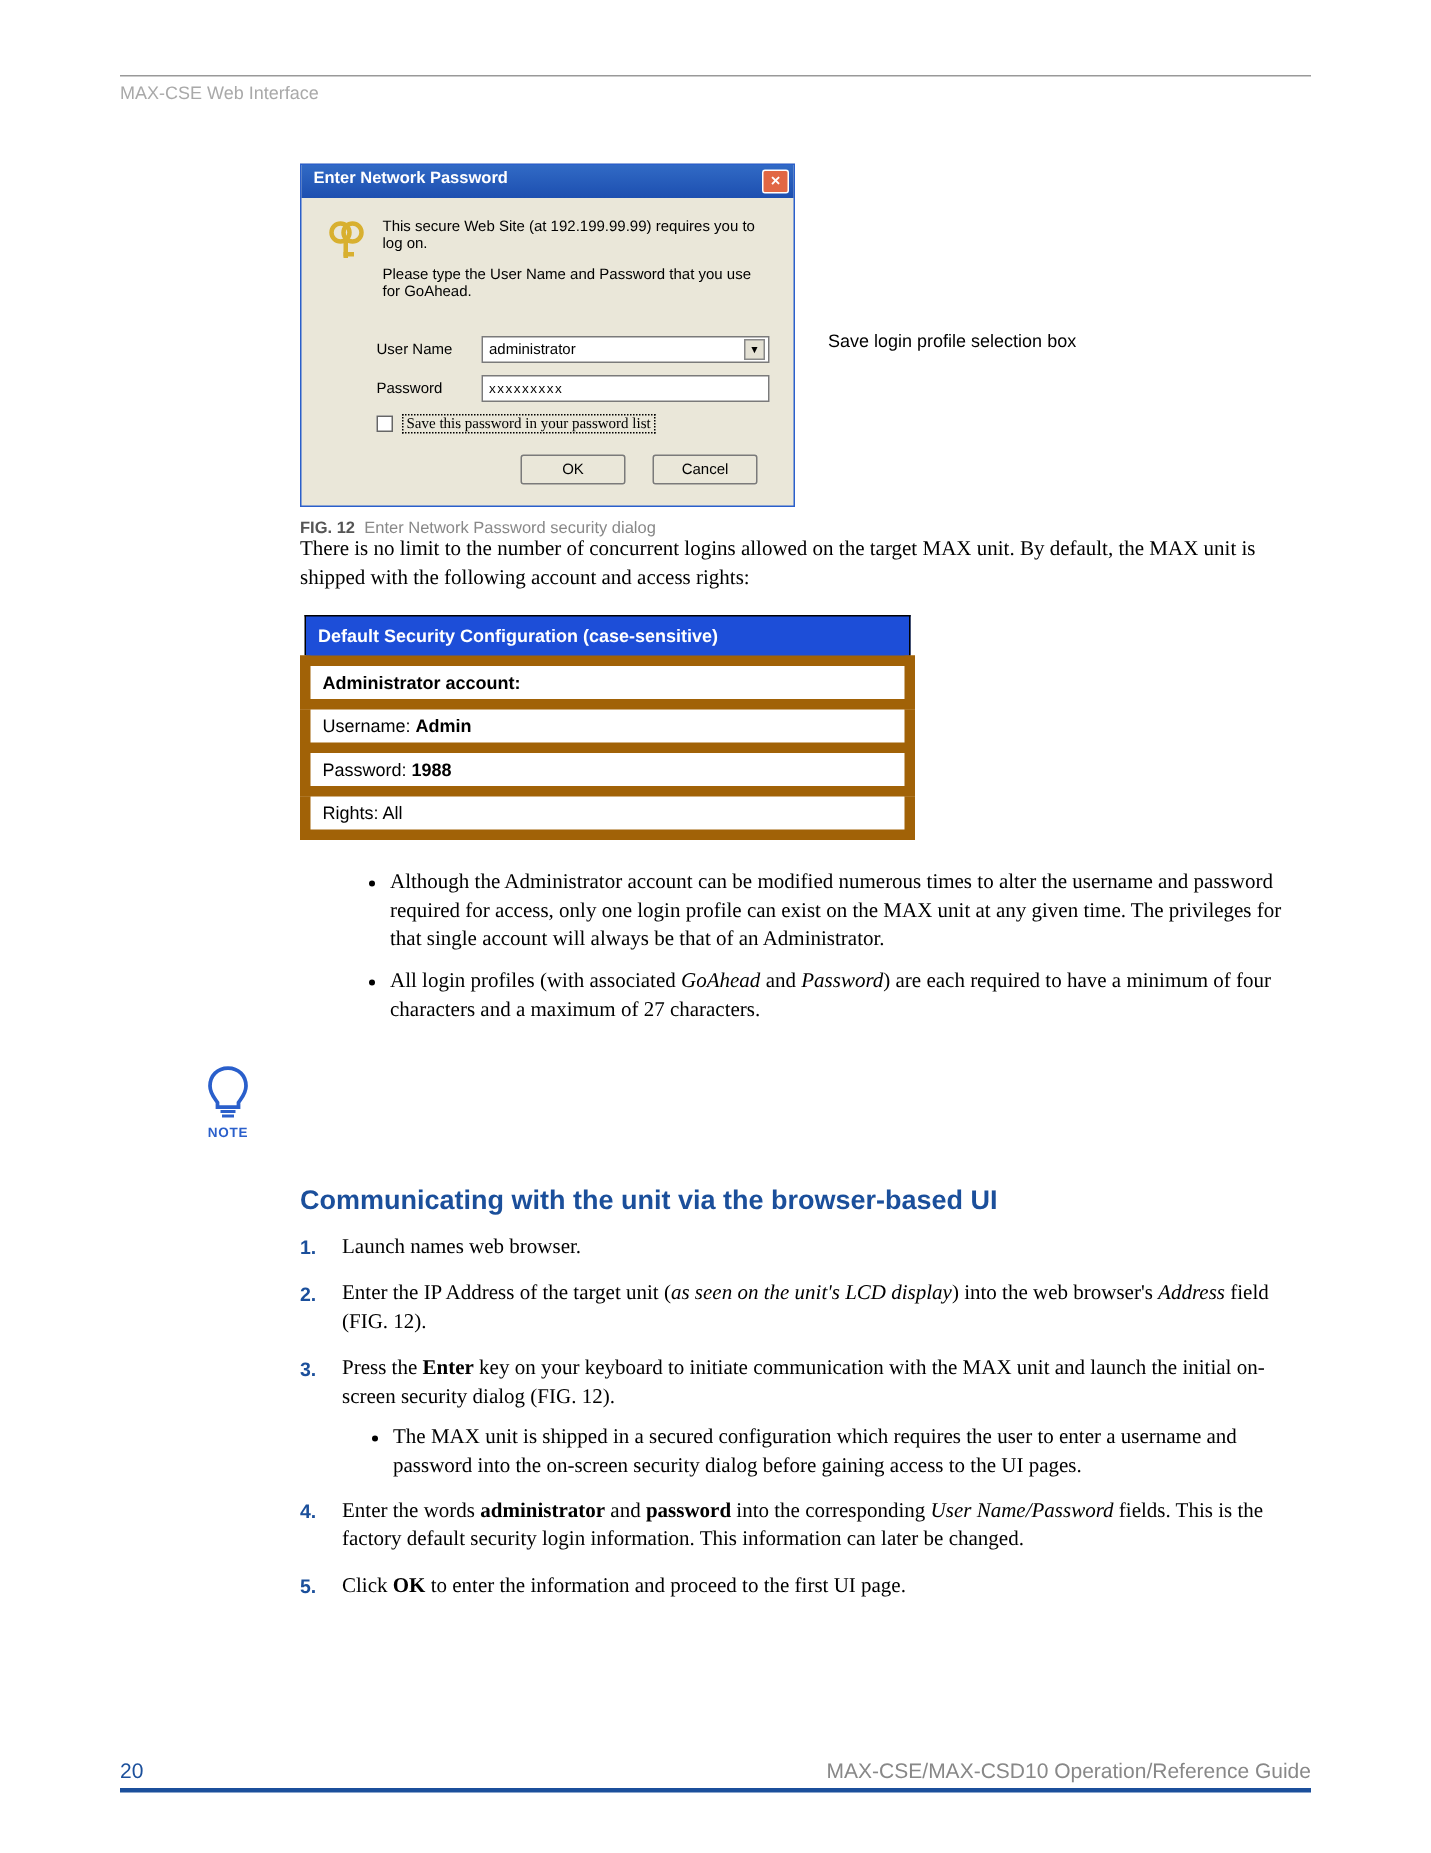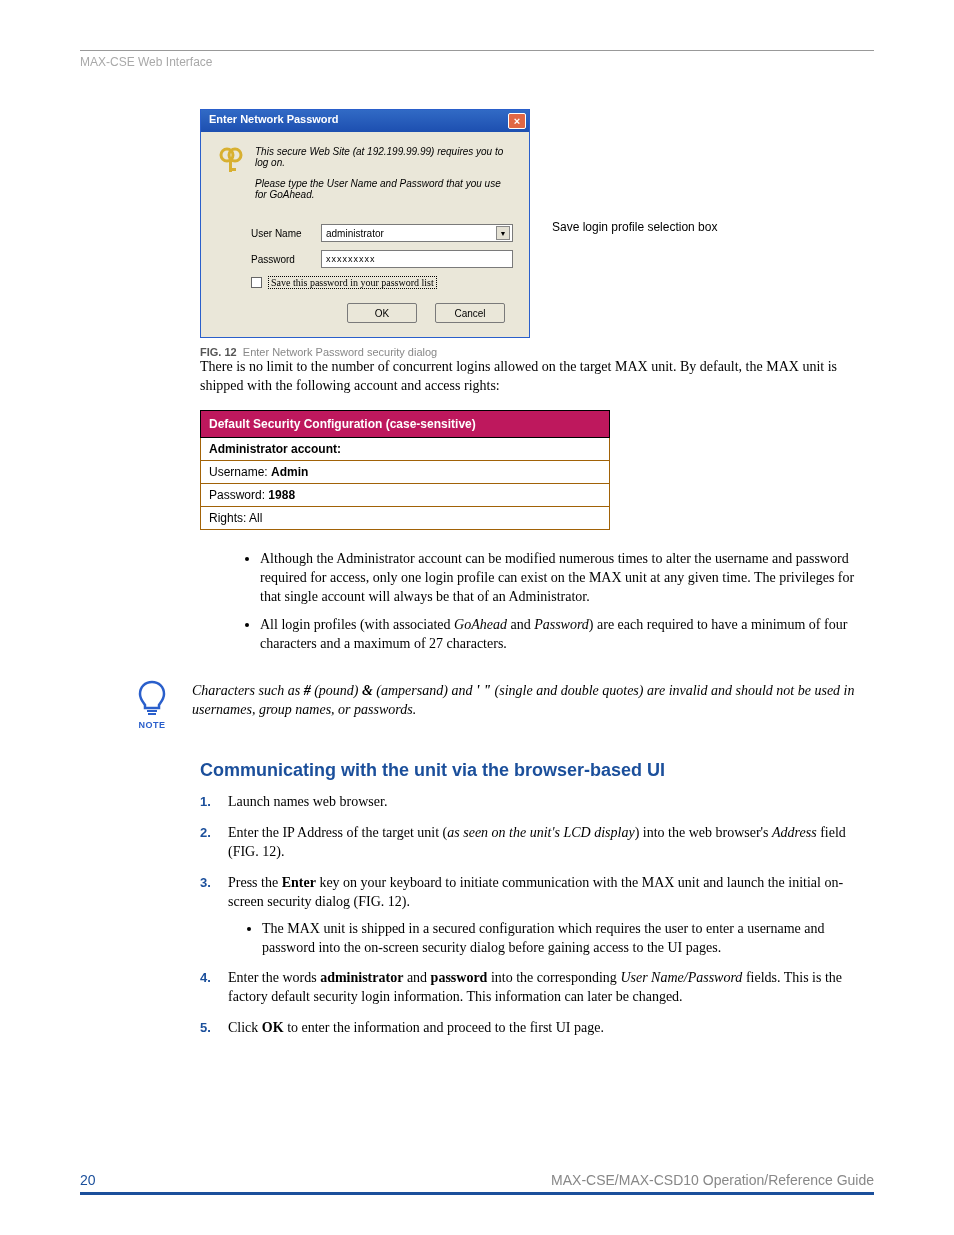--- a/index.html
+++ b/index.html
@@ -65,21 +65,20 @@
     font-weight: bold;
     font-size: 11px; line-height: 1;
   }
   .dialog-body {
     padding: 14px 16px 14px 16px;
   }
   .dlg-top {
     display: flex;
     gap: 10px;
     margin-bottom: 14px;
-    font-style: italic;
   }
   .key-icon {
     width: 28px;
     flex: 0 0 28px;
   }
   .key-icon svg { display:block; }
   .dlg-text p { margin-bottom: 10px; color: #000; }
   .field-row {
     display: flex;
     align-items: center;
@@ -156,29 +155,29 @@
     margin-bottom: 14px;
   }
   .cfg-table {
     border-collapse: collapse;
     width: 410px;
     margin-bottom: 20px;
     font-family: Arial, Helvetica, sans-serif;
     font-size: 12px;
   }
   .cfg-table th {
-    background: #be185d;
+    background: #1d4ed8;
     color: #fff;
     text-align: left;
     padding: 6px 8px;
     border: 1px solid #000;
     font-weight: bold;
   }
   .cfg-table td {
-    border: 1px solid #a16207;
+    border: 7px solid #a16207;
     padding: 4px 8px;
   }
   .cfg-table td.sub { }
   ul.bullets {
     list-style: disc;
     margin-left: 60px;
     margin-bottom: 24px;
   }
   ul.bullets li {
     margin-bottom: 10px;
@@ -353,21 +352,20 @@
 
     <div class="note-block">
       <div class="note-icon">
         <svg width="36" height="40" viewBox="0 0 36 40">
           <path d="M18 4 C11 4 6 9 6 16 C6 21 9 24 11 27 L11 30 L25 30 L25 27 C27 24 30 21 30 16 C30 9 25 4 18 4 Z" fill="none" stroke="#2a5fcb" stroke-width="2.5"></path>
           <line x1="13" y1="33" x2="23" y2="33" stroke="#2a5fcb" stroke-width="2"></line>
           <line x1="14" y1="36" x2="22" y2="36" stroke="#2a5fcb" stroke-width="2"></line>
         </svg>
         <div class="note-label">NOTE</div>
       </div>
-      <div class="note-text" id="note-text">Characters such as <b>#</b> (pound) <b>&amp;</b> (ampersand) and <b>'  "</b> (single and double quotes) are invalid and should not be used in usernames, group names, or passwords.</div>
     </div>
 
     <h3 class="section">Communicating with the unit via the browser-based UI</h3>
 
     <ol class="steps" id="steps-list">
         <li>Launch names web browser.</li>
         <li>Enter the IP Address of the target unit (<i>as seen on the unit's LCD display</i>) into the web browser's <i>Address</i> field (FIG. 12).</li>
         <li>Press the <b>Enter</b> key on your keyboard to initiate communication with the MAX unit and launch the initial on-screen security dialog (FIG. 12).<ul class="sub">
             <li>The MAX unit is shipped in a secured configuration which requires the user to enter a username and password into the on-screen security dialog before gaining access to the UI pages.</li>
           </ul></li>

